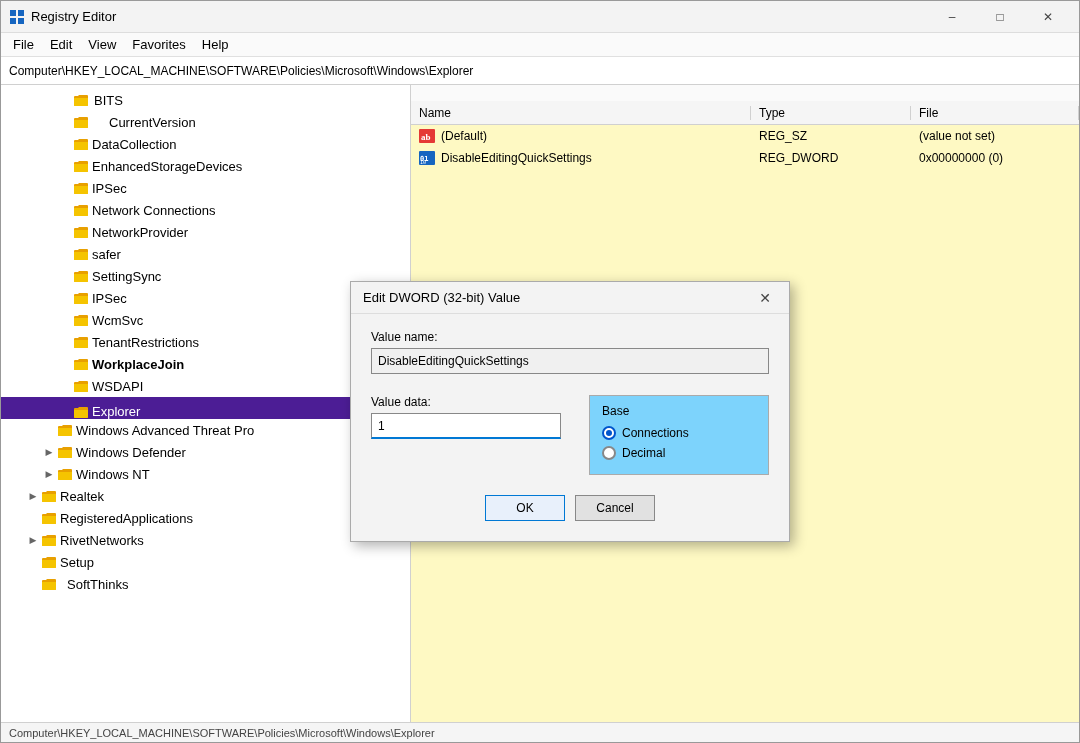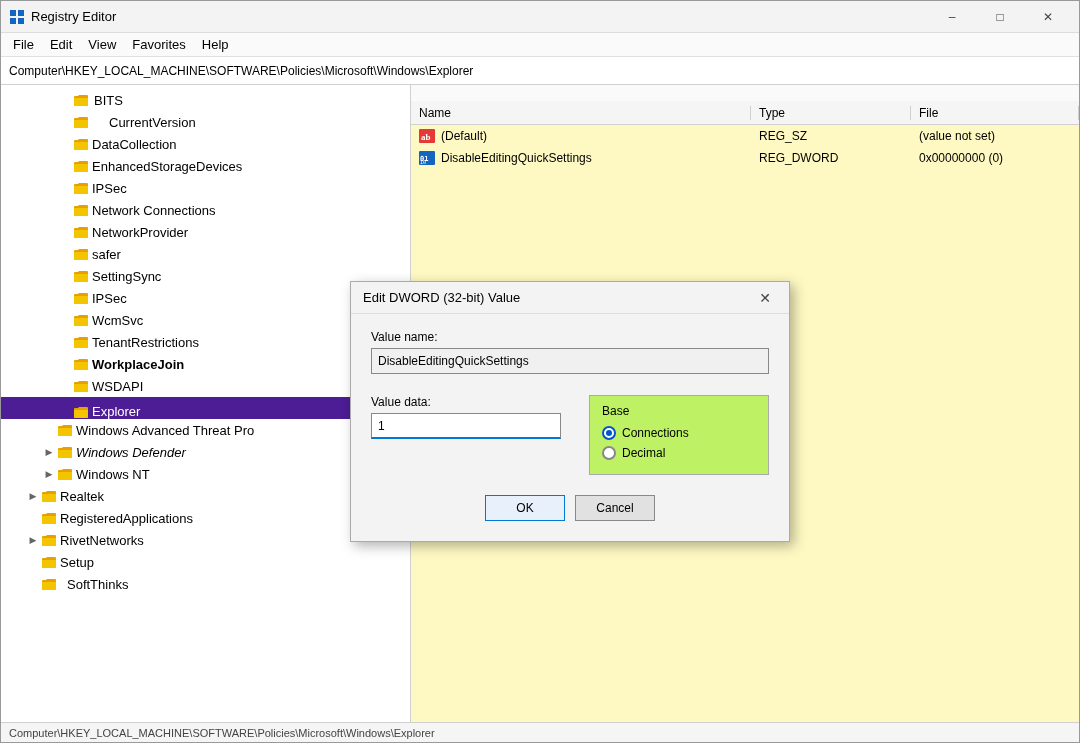--- a/index.html
+++ b/index.html
@@ -285,21 +285,21 @@
       flex: 1;
     }
 
     .dialog-col-right {
       width: 180px;
     }
 
     .base-group {
       border: 1px solid #aaa;
       padding: 8px 12px;
-      background: #bef264;
+      background: #7dd3fc;
     }
 
     .base-title {
       font-size: 12px;
       margin-bottom: 8px;
       color: #000;
     }
 
     .radio-row {
       display: flex;
@@ -579,21 +579,21 @@
         </div>
         <div class="tree-item">
           <span class="indent" style="width:36px;display:inline-block;"></span>
           <span class="chevron">▶</span>
           <span class="folder-yellow">
     <svg width="16" height="13" viewBox="0 0 16 13" xmlns="http://www.w3.org/2000/svg">
       <path d="M1,3 Q1,2 2,2 L5,2 L6,1 L14,1 Q15,1 15,2 L15,11 Q15,12 14,12 L2,12 Q1,12 1,11 Z" fill="#e8a000"></path>
       <path d="M1,4 L15,4 L15,11 Q15,12 14,12 L2,12 Q1,12 1,11 Z" fill="#f5c400"></path>
     </svg>
   </span>
-          <span style="margin-left:3px;font-style:italic;">Windows Defender</span>
+          <span style="margin-left:3px;">Windows Defender</span>
         </div>
         <div class="tree-item">
           <span class="indent" style="width:36px;display:inline-block;"></span>
           <span class="chevron">▶</span>
           <span class="folder-yellow">
     <svg width="16" height="13" viewBox="0 0 16 13" xmlns="http://www.w3.org/2000/svg">
       <path d="M1,3 Q1,2 2,2 L5,2 L6,1 L14,1 Q15,1 15,2 L15,11 Q15,12 14,12 L2,12 Q1,12 1,11 Z" fill="#e8a000"></path>
       <path d="M1,4 L15,4 L15,11 Q15,12 14,12 L2,12 Q1,12 1,11 Z" fill="#f5c400"></path>
     </svg>
   </span>

